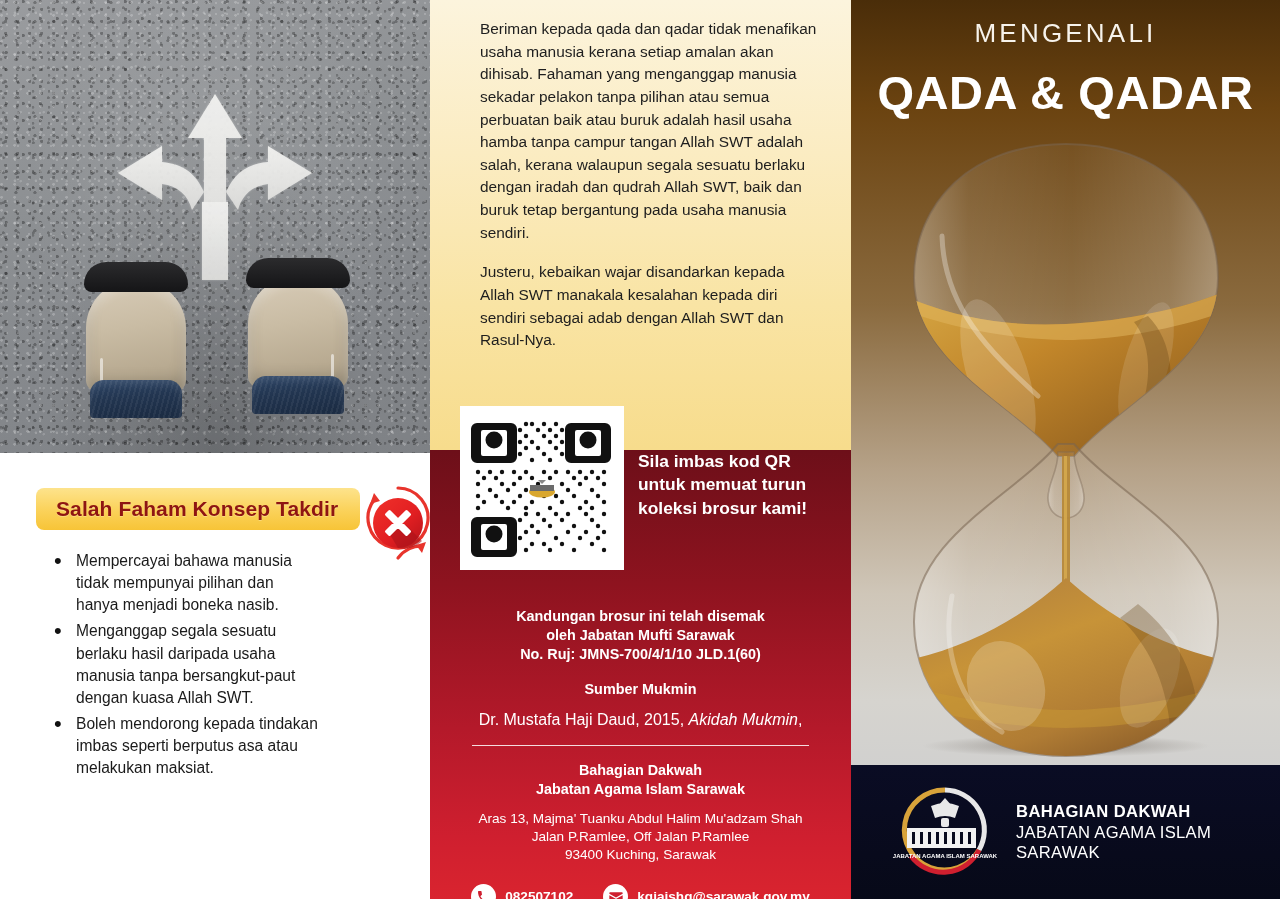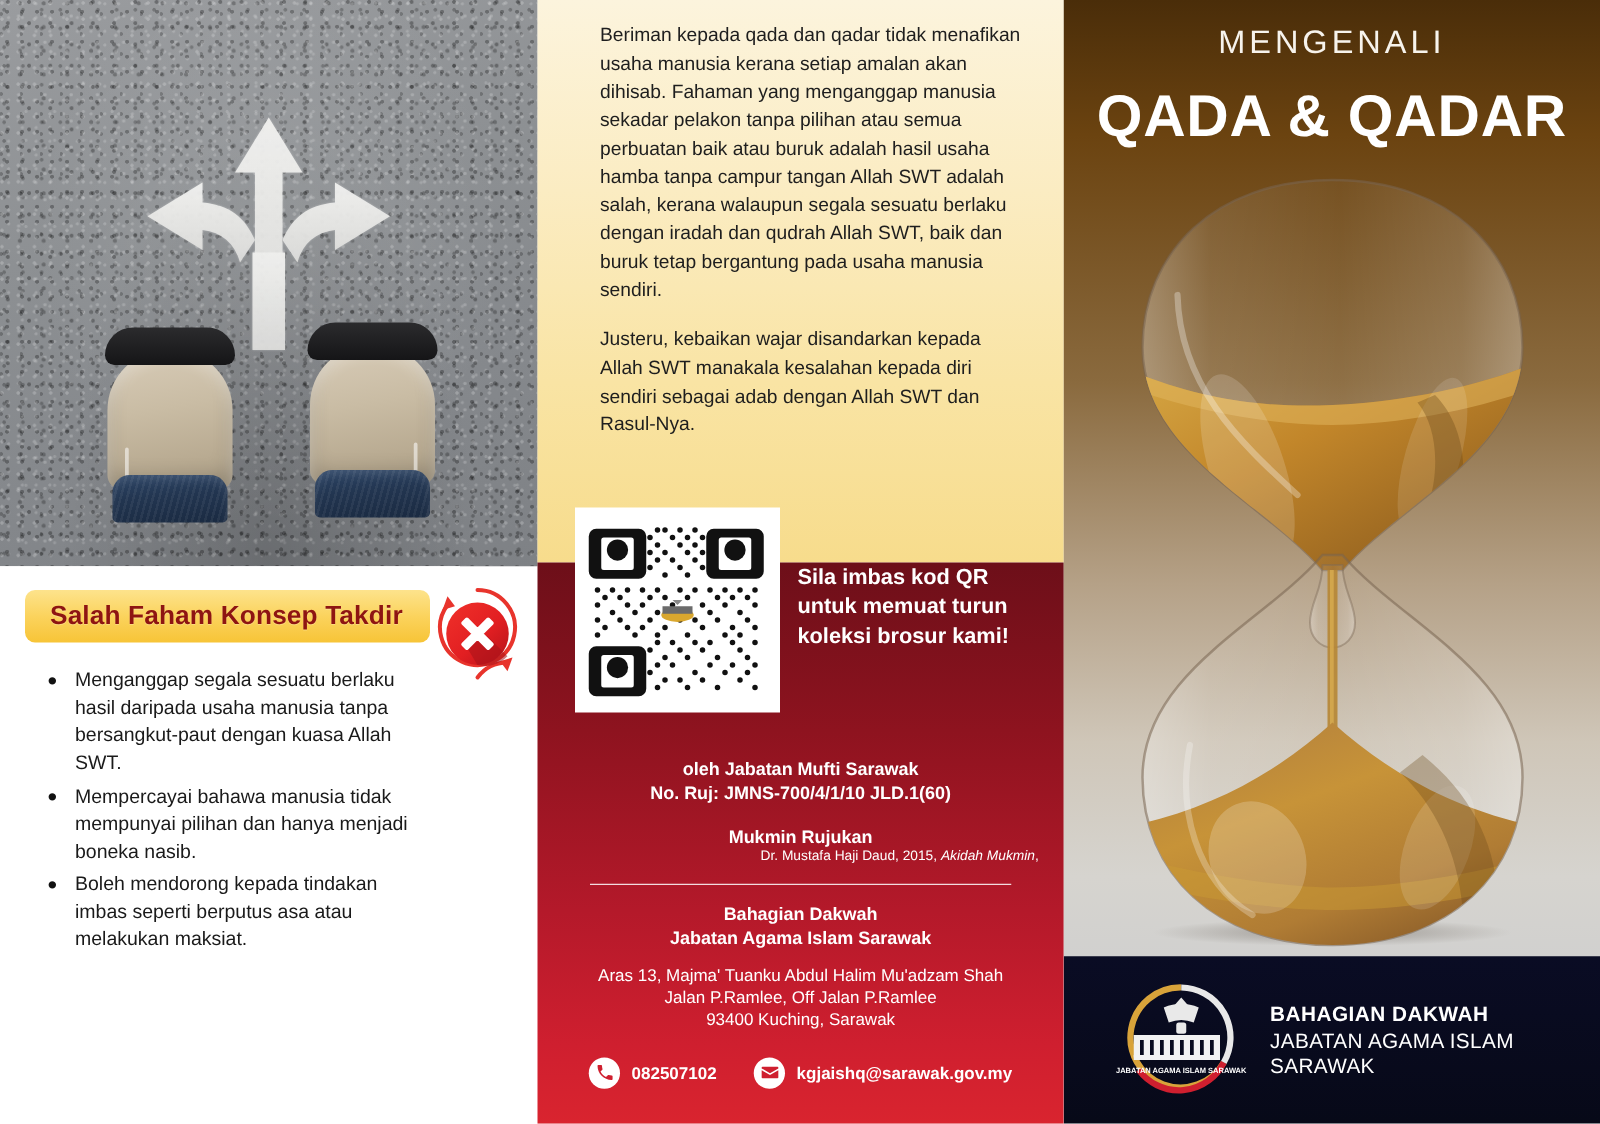--- a/index.html
+++ b/index.html
@@ -55,21 +55,21 @@
     box-shadow: inset 0 4px 8px rgba(255,255,255,.10); }
   .shoe .jeans::after{ content:""; position:absolute; inset:0; border-radius:14px 14px 4px 4px;
     background:repeating-linear-gradient(105deg, rgba(255,255,255,.055) 0 2px, transparent 2px 5px); }
   .shoe-left  { left:84px;  top:262px; }
   .shoe-right { left:246px; top:258px; }
   .shoe-left  .seam { left:16px; }
   .shoe-right .seam { right:16px; }
 
   
   .misconception { position:absolute; left:0; top:453px; width:368px; height:446px;
-    background:#ffffff; padding:0; }
+    background:#ffffff; padding:16px; }
   .banner-row { position:relative; height:48px; margin-top:19px; }
   .banner { position:absolute; left:20px; top:0; width:324px; height:42px;
     background:linear-gradient(180deg,#fde38c 0%, #fbd35d 50%, #f7c437 100%);
     border-radius:8px 8px 8px 8px;
     display:flex; align-items:center; padding-left:20px; }
   .banner-text { font-size:21px; font-weight:bold; color:#8e1512; letter-spacing:.1px;
     text-shadow:0 1px 0 rgba(255,255,255,.25); }
   .x-badge { position:absolute; left:340px; top:-7px; width:84px; height:84px; }
 
   .misc-list { margin:14px 34px 0 34px; list-style:none; }
@@ -95,21 +95,21 @@
   .qr-logo { position:absolute; left:50%; top:50%; transform:translate(-50%,-50%);
     width:34px; height:22px; }
 
   .qr-caption { position:absolute; left:208px; top:450px; width:200px;
     color:#ffffff; font-weight:bold; font-size:17.4px; line-height:1.34; }
 
   .mid-footer { position:absolute; left:20px; top:607px; width:381px;
     color:#ffffff; text-align:center; }
   .mf-check { font-size:14.4px; font-weight:bold; line-height:1.33; }
   .mf-sumber-title { font-size:14.4px; font-weight:bold; margin-top:17px; }
-  .mf-sumber { font-size:11px; line-height:1.3; margin-top:0;text-align:right; }
+  .mf-sumber { font-size:16px; line-height:1.3; margin-top:13px; }
   .mf-sumber em { font-style:italic; }
   .mf-rule { height:1px; background:rgba(255,255,255,.85); margin:14px 22px 0 22px; }
   .mf-org { font-size:14.4px; font-weight:bold; line-height:1.32; margin-top:15px; }
   .mf-addr { font-size:13.6px; line-height:1.3; margin-top:11px; }
   .mf-contacts { display:flex; justify-content:center; gap:30px; align-items:center;
     margin-top:21px; }
   .contact { display:flex; align-items:center; gap:9px; }
   .contact .cicon { width:25px; height:25px; border-radius:50%; background:#fff;
     display:flex; align-items:center; justify-content:center; flex:0 0 auto; }
   .contact .ctext { font-size:13.6px; font-weight:bold; color:#fff; white-space:nowrap; }
@@ -204,22 +204,22 @@
             <polygon points="66,72 60,64 70,61" fill="#e8342c"></polygon>
             <circle cx="42" cy="42" r="25" fill="url(#xg)"></circle>
             <path d="M50 44 L66 60 A25 25 0 0 1 42 67 L33 52 Z" fill="#a8121a" opacity=".55"></path>
             <path d="M33.5 30.5 L42 39 L50.5 30.5 L53.5 33.5 L45 42 L53.5 50.5
                      L50.5 53.5 L42 45 L33.5 53.5 L30.5 50.5 L39 42 L30.5 33.5 Z" fill="#ffffff" stroke="#ffffff" stroke-width="3" stroke-linejoin="round"></path>
           </svg>
         </div>
       </div>
 
       <ul class="misc-list">
+        <li>Mempercayai bahawa manusia tidak mempunyai pilihan dan hanya menjadi boneka nasib.</li>
         <li>Menganggap segala sesuatu berlaku hasil daripada usaha manusia tanpa bersangkut-paut dengan kuasa Allah SWT.</li>
-        <li>Mempercayai bahawa manusia tidak mempunyai pilihan dan hanya menjadi boneka nasib.</li>
         <li>Boleh mendorong kepada tindakan imbas seperti berputus asa atau melakukan maksiat.</li>
       </ul>
     </div>
   </div>
 
   <div class="panel-mid">
     <div class="mid-yellow"></div>
     <div class="mid-red"></div>
 
     <div class="mid-body">
@@ -362,25 +362,26 @@
           <rect x="5" y="8" width="24" height="6" fill="#6b6b6b"></rect>
           <path d="M13 3 l4 4 l4 -4 z" fill="#888"></path>
         </svg>
       </div>
     </div>
 
     <div class="qr-caption">Sila imbas kod QR untuk memuat turun koleksi brosur kami!</div>
 
     <div class="mid-footer">
       <div class="mf-check">
+        <div>Kandungan brosur ini telah disemak</div>
         <div>oleh Jabatan Mufti Sarawak</div>
         <div>No. Ruj: JMNS-700/4/1/10 JLD.1(60)</div>
       </div>
 
-      <div class="mf-sumber-title">Mukmin Rujukan</div>
+      <div class="mf-sumber-title">Sumber Mukmin</div>
       <div class="mf-sumber">
         <span>Dr. Mustafa Haji Daud, 2015,</span>
         <em>Akidah Mukmin</em><span>,</span>
       </div>
 
       <div class="mf-rule"></div>
 
       <div class="mf-org">
         <div>Bahagian Dakwah</div>
         <div>Jabatan Agama Islam Sarawak</div>

